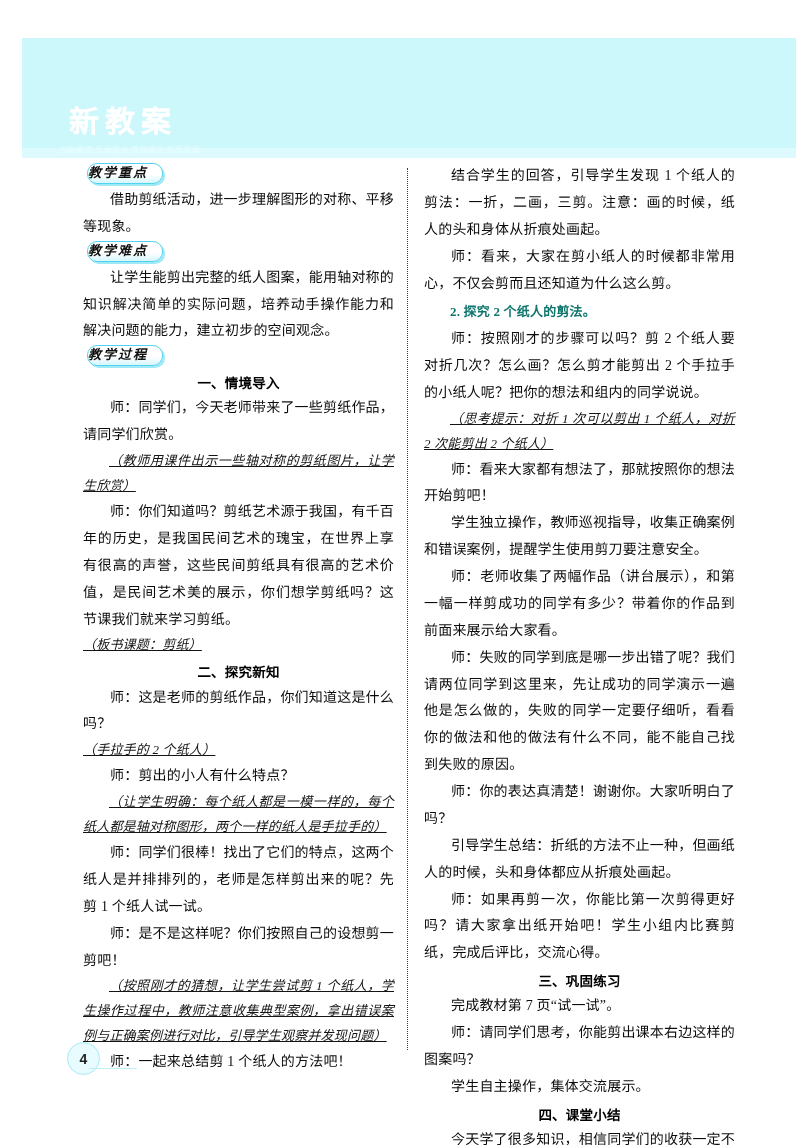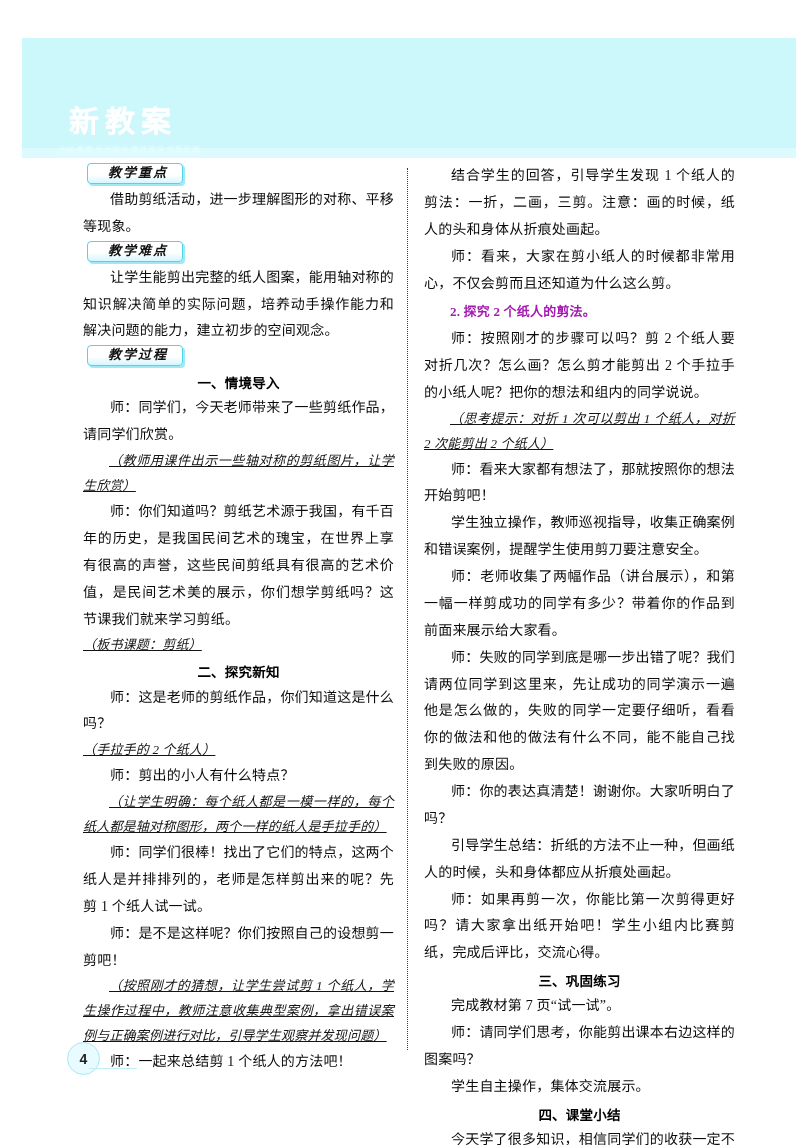--- a/index.html
+++ b/index.html
@@ -129,52 +129,52 @@
     width: 0;
     height: 882px;
     border-left: 1px dotted #3a3a3a;
   }
 
   
   .badge {
     display: inline-block;
     position: relative;
     margin: 0 0 3px 4px;
-    padding: 2px 14px 2px 20px;
+    padding: 2px 14px 2px 0;
     font-family: "Liberation Serif", "DejaVu Serif", serif;
     font-size: 13px;
     font-weight: 700;
     font-style: italic;
     color: #111111;
     letter-spacing: 2px;
     line-height: 1.15;
     background: linear-gradient(180deg, #ffffff 0%, #ffffff 55%, #d6f6fd 100%);
     border: 1px solid #4fd3ef;
-    border-radius: 4px;
+    border-radius: 10px;
     box-shadow: 2px 2px 0 0 #9fe9f7;
     white-space: nowrap;
   }
 
   .h-sec {
     margin: 7px 0 1px 0;
     font-size: 13.5px;
     font-weight: 700;
     color: #000000;
     letter-spacing: 0.2px;
     line-height: 1.35;
     font-family: Liberation Mono, monospace;
     text-align: center;
   }
 
   .h-sub {
     margin: 3px 0 1px 0;
     padding-left: 26px;
     font-size: 13px;
     font-weight: 700;
-    color: #a21caf;
+    color: #0f766e;
     line-height: 1.9;
     letter-spacing: 0.2px;
   }
 
   p.para {
     margin: 0;
     font-size: 14px;
     color: #0c0c0c;
     line-height: 1.92;
     text-align: justify;

